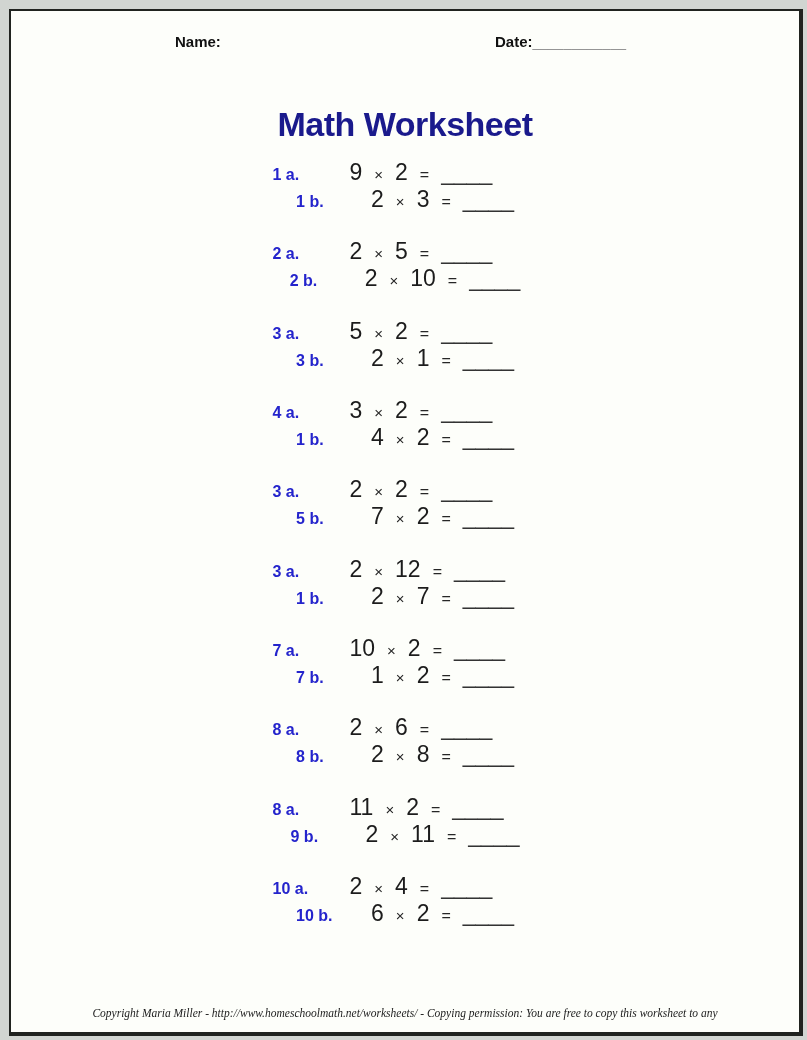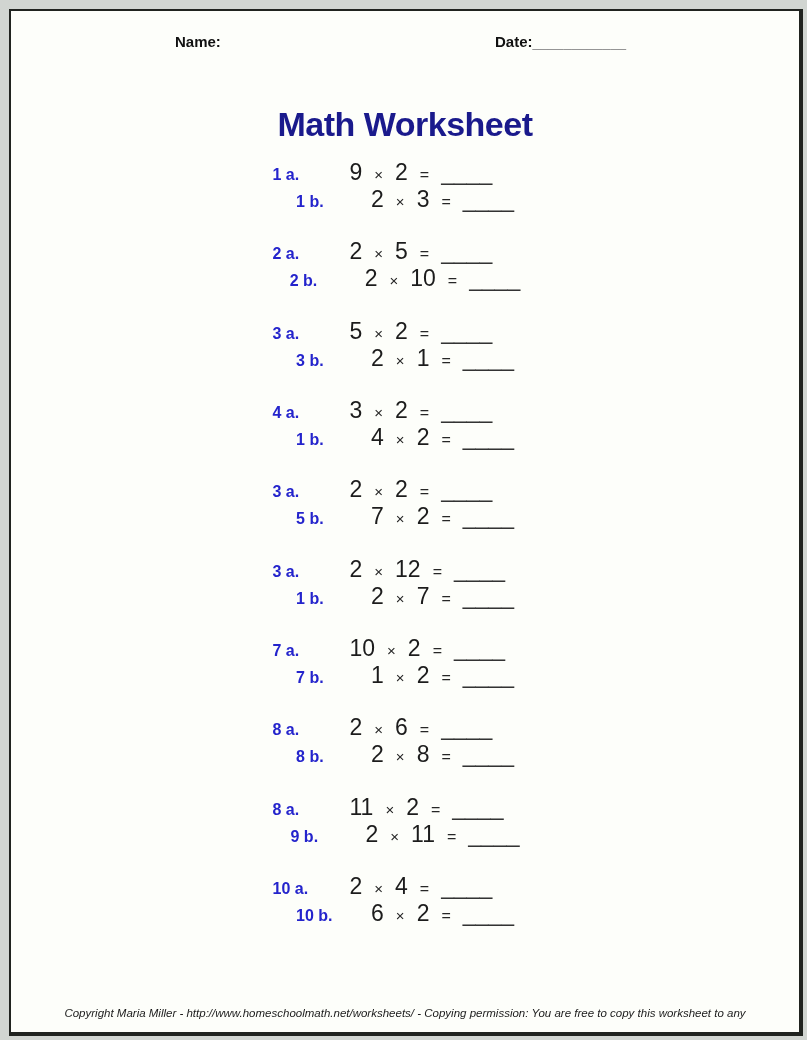--- a/index.html
+++ b/index.html
@@ -31,21 +31,21 @@
   .cell-b{flex:1;}
   .plabel{font-weight:bold;font-size:16px;color:var(--label_blue,#2424cc);white-space:nowrap;}
   .cell-a .plabel{width:77px;flex:0 0 77px;}
   .cell-b .plabel{width:75px;flex:0 0 75px;}
   .expr{display:flex;align-items:baseline;gap:12px;font-size:23px;color:var(--problem_text,#1c1c1c);}
   .op{font-size:15px;color:#262626;}
   .eq{font-size:16px;color:#262626;}
   .blank{font-size:23px;color:#333;}
   .footer{
     position:absolute;bottom:8px;left:0;right:0;text-align:center;
-    font-style:italic;font-size:11.5px;color:#1b1b1b;line-height:1.8;
+    font-style:italic;font-size:11.5px;color:#1b1b1b;line-height:1.8;font-family:Liberation Serif, serif;
   }
 </style>
 </head>
 <body>
 
 <div class="page">
 
   <div class="field-group name-group">
     <span class="field-label">Name:</span>
   </div>

